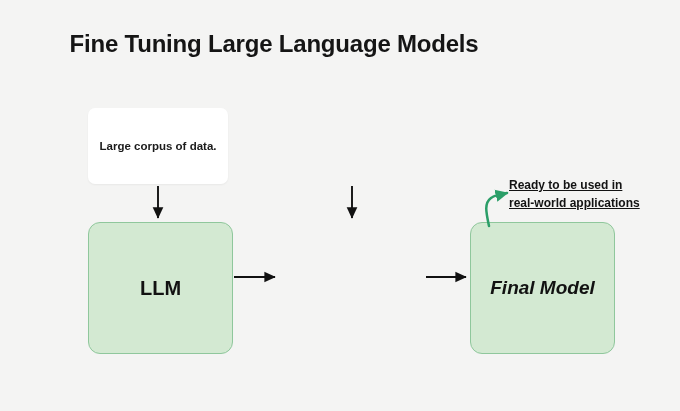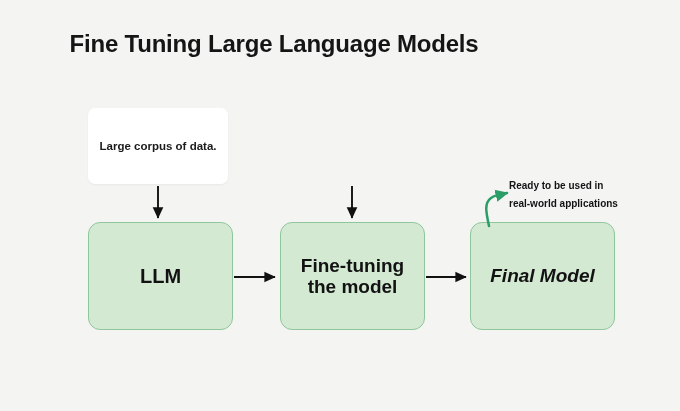--- a/index.html
+++ b/index.html
@@ -63,21 +63,21 @@
     top: 108px;
     width: 139px;
     height: 76px;
   }
 
   
   .proc-box {
     position: absolute;
     top: 222px;
     width: 145px;
-    height: 108px;
+    height: 132px;
     background: #d3e9d2;
     border: 1.6px solid #8fc79c;
     border-radius: 12px;
     display: flex;
     align-items: center;
     justify-content: center;
     box-sizing: border-box;
   }
   .proc-box .proc-label {
     font-size: 20px;
@@ -105,48 +105,45 @@
   }
 
   
   #callout {
     position: absolute;
     left: 509px;
     top: 175px;
     width: 160px;
   }
   #callout .callout-text {
-    font-size: 10px;
+    font-size: 12px;
     font-weight: bold;
     color: #131313;
     line-height: 1.28;
     white-space: pre-line;
     font-family: "Liberation Sans", sans-serif;
+    text-decoration: underline;
   }
 </style>
 </head>
 <body>
 
 <div id="canvas">
 
   <div id="page-title">Fine Tuning Large Language Models</div>
 
   <div class="input-card" id="card-corpus">
     <span class="card-label">Large corpus of data.</span>
   </div>
 
 
   <div class="proc-box" id="box-llm">
     <span class="proc-label">LLM</span>
   </div>
 
-  <div class="proc-box" id="box-finetune">
-    <span class="proc-label">Fine-tuning
-the model</span>
-  </div>
 
   <div class="proc-box" id="box-final">
     <span class="proc-label">Final Model</span>
   </div>
 
   <svg id="arrow-layer" viewBox="0 0 680 411" xmlns="http://www.w3.org/2000/svg">
     <defs>
       <marker id="arrowhead-black" markerWidth="7" markerHeight="7" refX="5.6" refY="3.1" orient="auto" markerUnits="strokeWidth">
         <path d="M 0 0.3 L 6 3.1 L 0 5.9 z" fill="#111111"></path>
       </marker>

